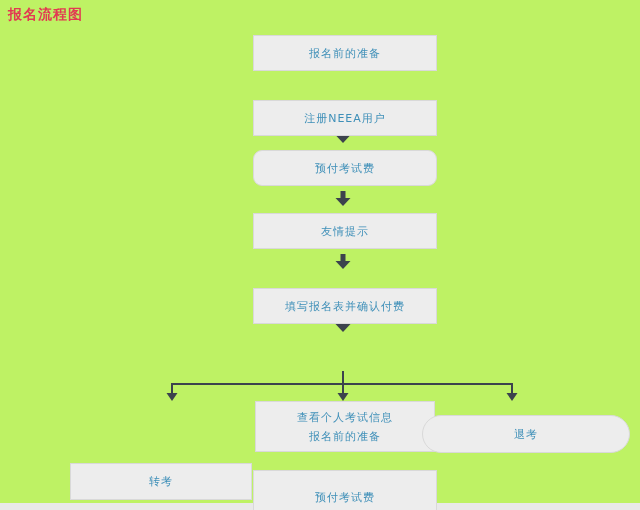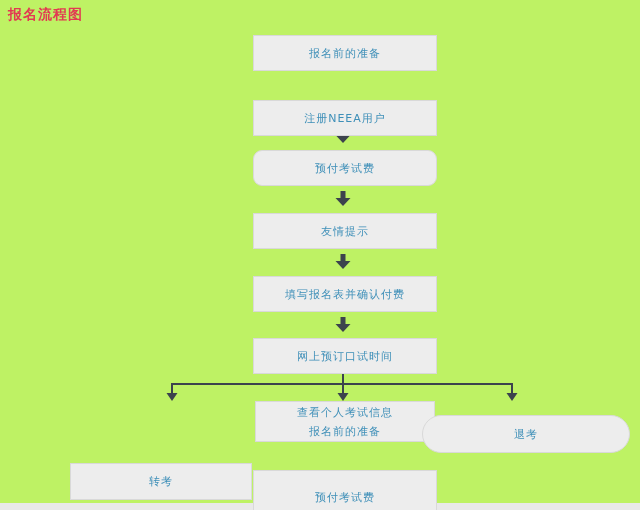--- a/index.html
+++ b/index.html
@@ -38,21 +38,21 @@
     justify-content: center;
     text-align: center;
     z-index: 2;
     cursor: pointer;
   }
   .step { left: 253px; width: 184px; height: 36px; }
   .step-0 { top: 35px; }
   .step-1 { top: 100px; }
   .step-2 { top: 150px; border-radius: 9px; }
   .step-3 { top: 213px; }
-  .step-4 { top: 276px; }
+  .step-4 { top: 288px; }
   .step-5 { top: 338px; }
   .block-arrow {
     position: absolute;
     left: 335px;
     width: 16px;
     height: 15px;
     z-index: 1;
   }
   .arrow-a { top: 128px; }
   .arrow-b { top: 191px; }
@@ -60,21 +60,21 @@
   .arrow-d { top: 317px; }
   .branch-connector {
     position: absolute;
     left: 0;
     top: 370px;
     width: 640px;
     height: 32px;
     z-index: 1;
   }
   .branch-left   { left: 70px;  top: 415px; width: 182px; height: 37px; margin-top: 48px; }
-  .branch-center { left: 255px; top: 401px; width: 180px; height: 41px; line-height: 19px; align-items: center; }
+  .branch-center { left: 255px; top: 401px; width: 180px; height: 51px; line-height: 19px; align-items: center; }
   .branch-right  { left: 422px; top: 415px; width: 208px; height: 38px; border-radius: 19px; }
   .footer-box    { left: 253px; top: 470px; width: 184px; height: 55px; }
   .bottom-strip {
     position: absolute;
     left: 0;
     top: 503px;
     width: 640px;
     height: 7px;
     background: #e9e9e9;
     z-index: 1;
@@ -120,23 +120,20 @@
 
   <div class="box step step-4">
     <span>填写报名表并确认付费</span>
   </div>
 
   <svg class="block-arrow arrow-d" viewBox="0 0 16 15">
     <rect x="5.5" y="0" width="5" height="8" fill="#3c434d"></rect>
     <polygon points="0.5,7 15.5,7 8,15" fill="#3c434d"></polygon>
   </svg>
 
-  <div class="box step step-5">
-    <span>网上预订口试时间</span>
-  </div>
 
   <svg class="branch-connector" viewBox="0 0 640 32">
     <line x1="343" y1="1" x2="343" y2="14" stroke="#3c434d" stroke-width="2"></line>
     <line x1="172" y1="14" x2="512" y2="14" stroke="#3c434d" stroke-width="2"></line>
     <line x1="172" y1="13" x2="172" y2="24" stroke="#3c434d" stroke-width="2"></line>
     <line x1="343" y1="14" x2="343" y2="24" stroke="#3c434d" stroke-width="2"></line>
     <line x1="512" y1="13" x2="512" y2="24" stroke="#3c434d" stroke-width="2"></line>
     <polygon points="166.5,23 177.5,23 172,31" fill="#3c434d"></polygon>
     <polygon points="337.5,23 348.5,23 343,31" fill="#3c434d"></polygon>
     <polygon points="506.5,23 517.5,23 512,31" fill="#3c434d"></polygon>

